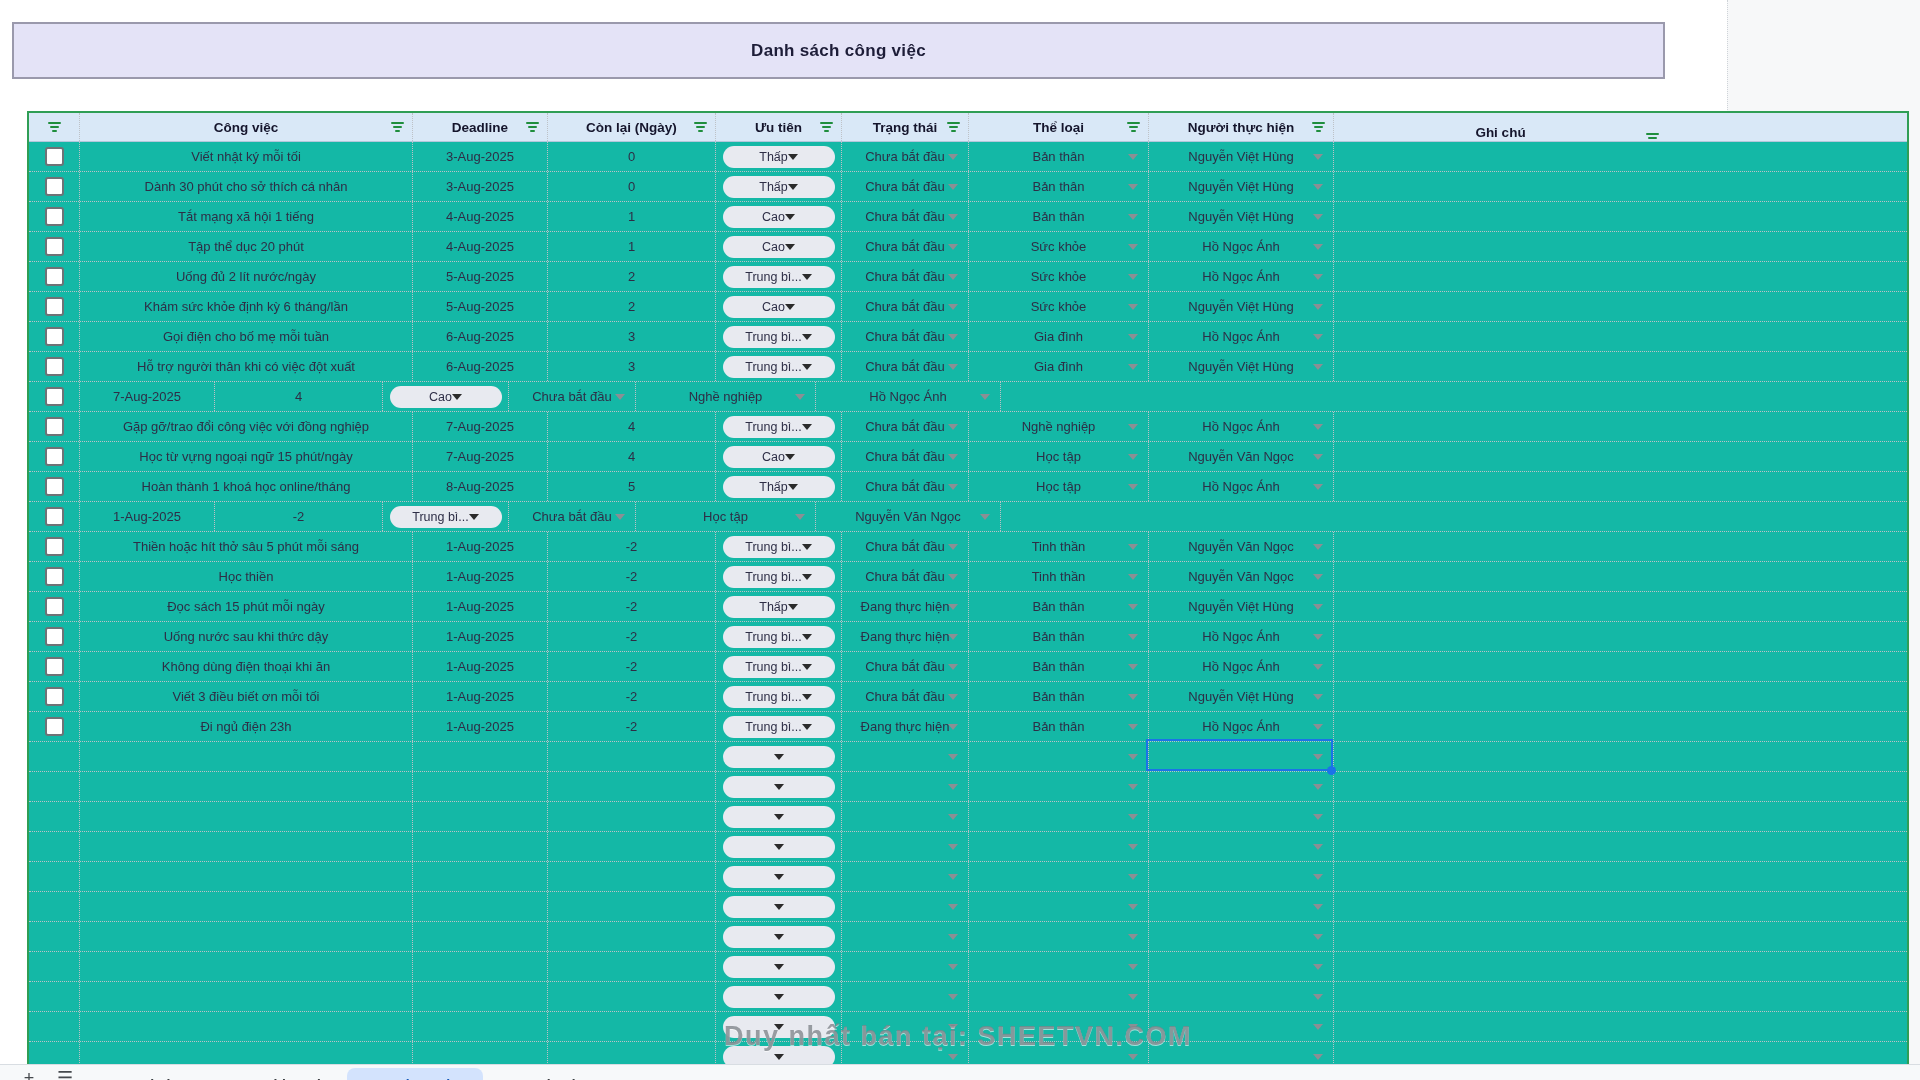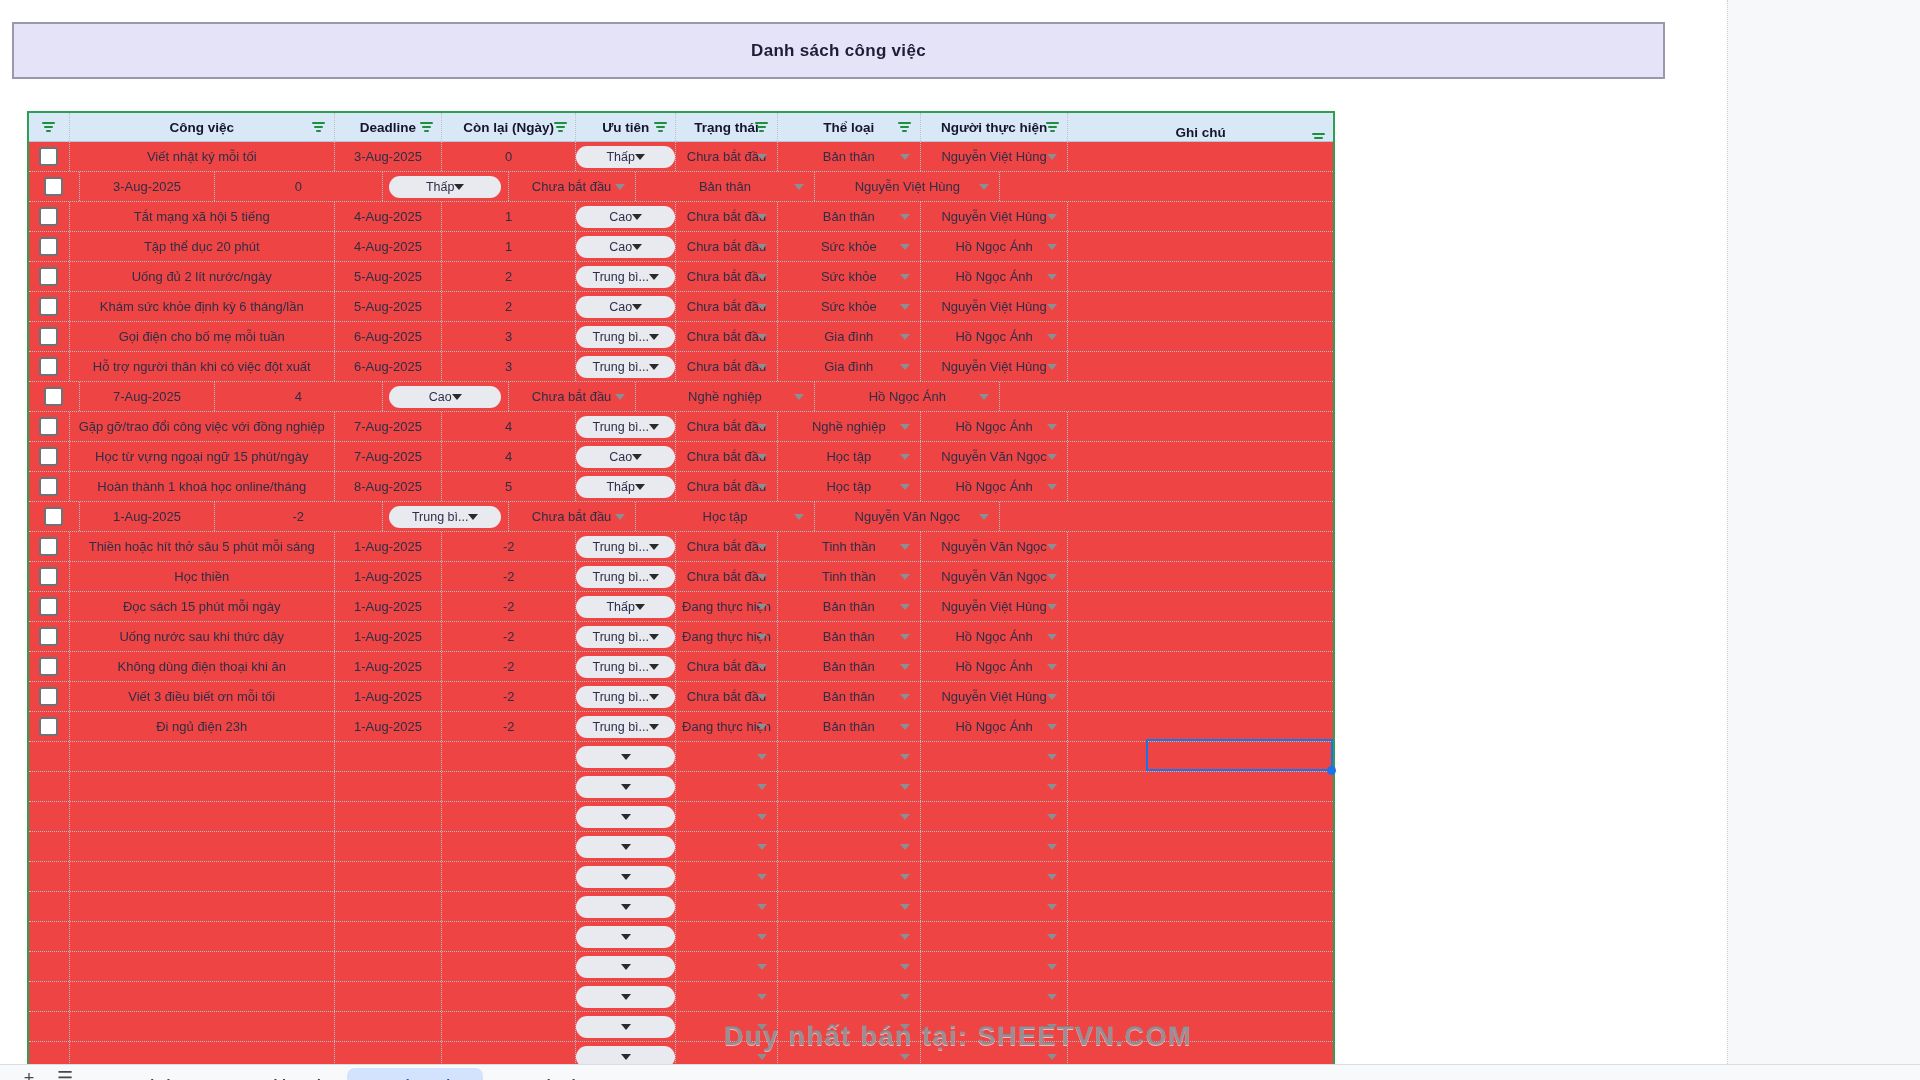--- a/index.html
+++ b/index.html
@@ -8,21 +8,21 @@
 
   
   .right-strip{position:absolute;left:1727px;top:0;width:193px;height:1064px;background:#f7f8f9;border-left:1px dotted #cfd3d8;}
 
   
   .title-banner{position:absolute;left:12px;top:22px;width:1649px;height:53px;background:#e4e3f7;
     border:2px solid #9a99ac;display:flex;align-items:center;justify-content:center;
     font-size:17px;font-weight:600;color:#1d1d38;letter-spacing:.3px;}
 
   
-  .sheet-table{position:absolute;left:27px;top:111px;width:1308px;background:#ef4444;
+  .sheet-table{position:absolute;left:27px;top:111px;width:1882px;background:#14b8a6;
     border-left:2px solid #2f9e55;border-top:2px solid #2f9e55;border-right:2px solid #2f9e55;box-sizing:border-box;}
   .row{display:flex;height:30px;border-bottom:1px dotted #bdc1c6;box-sizing:border-box;}
   .hrow{height:29px;background:#d9e8f7;border-bottom:1px solid #b3c7db;}
   .cell{position:relative;display:flex;align-items:center;justify-content:center;
     border-right:1px dotted #bdc1c6;box-sizing:border-box;overflow:hidden;
     font-size:13px;color:#2e2e46;font-weight:500;}
   .cell:last-child{border-right:none;margin-top:11px;}
   .col-check{width:51px;}
   .col-task{width:333px;}
   .col-deadline{width:135px;}
@@ -190,20 +190,23 @@
     </div>
     <div class="cell col-note">
       <span class="ctext"></span>
     </div>
   </div>
 
   <div class="row">
     <div class="cell col-check">
       <span class="checkbox"></span>
     </div>
+    <div class="cell col-task">
+      <span class="ctext">Dành 30 phút cho sở thích cá nhân</span>
+    </div>
     <div class="cell col-deadline">
       <span class="ctext">3-Aug-2025</span>
     </div>
     <div class="cell col-remaining">
       <span class="ctext">0</span>
     </div>
     <div class="cell col-priority">
       <span class="pill">
         <span class="ptext">Thấp</span>
         <i class="tri"></i>
@@ -224,21 +227,21 @@
     <div class="cell col-note">
       <span class="ctext"></span>
     </div>
   </div>
 
   <div class="row">
     <div class="cell col-check">
       <span class="checkbox"></span>
     </div>
     <div class="cell col-task">
-      <span class="ctext">Tắt mạng xã hội 5 tiếng</span>
+      <span class="ctext">Tắt mạng xã hội 1 tiếng</span>
     </div>
     <div class="cell col-deadline">
       <span class="ctext">4-Aug-2025</span>
     </div>
     <div class="cell col-remaining">
       <span class="ctext">1</span>
     </div>
     <div class="cell col-priority">
       <span class="pill">
         <span class="ptext">Cao</span>

